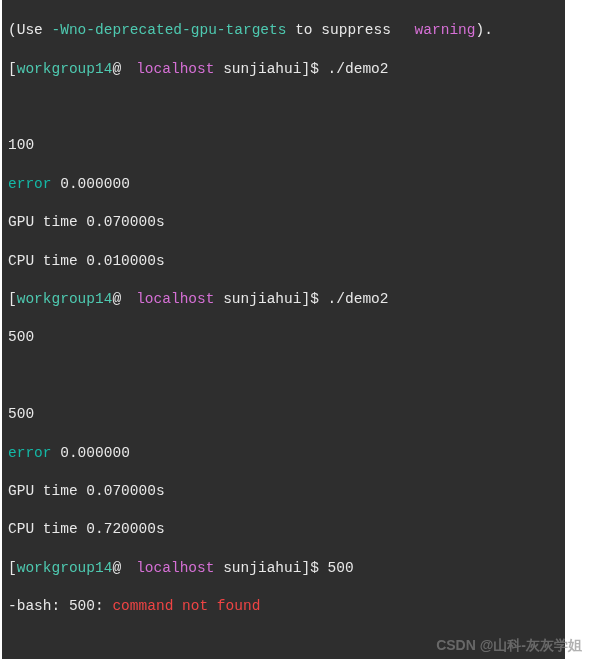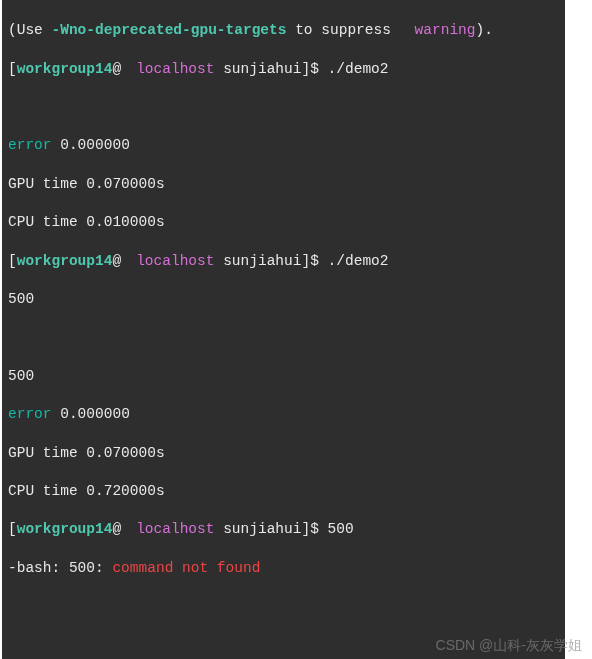--- a/index.html
+++ b/index.html
@@ -24,42 +24,44 @@
       width: 565px;
       height: 659px;
       white-space: pre;
       overflow: hidden;
       position: relative;
       border-left: 2px solid #fff;
     }
     .line {
       display: block;
     }
-    .cyan { color: #4ec9b0; font-weight: bold; }
+    .cyan { color: #4ec9b0; }
     .magenta { color: #d670d6; padding-left: 15px; }
     .red { color: #14b8a6; }
     .yellow { color: #ef4444; }
     .watermark {
       position: absolute;
       bottom: 4px;
       right: 10px;
       color: #888;
       font-size: 14px;
       font-family: sans-serif;
       opacity: 0.65;
       pointer-events: none;
+      font-weight: bold;
     }
   </style>
 </head>
 <body>
 
 <div class="terminal">
 <span class="line"><span>(Use </span><span class="cyan">-Wno-deprecated-gpu-targets</span><span> to suppress </span><span class="magenta">warning</span><span>).</span></span>
 <span class="line"><span>[</span><span class="cyan">workgroup14</span><span>@</span><span class="magenta">localhost</span><span> sunjiahui</span><span>]$ </span><span>./demo2</span></span>
 <span class="line"> </span>
+<span class="line">100</span>
 <span class="line"><span class="red">error </span><span>0.000000</span></span>
 <span class="line">GPU time 0.070000s</span>
 <span class="line">CPU time 0.010000s</span>
 <span class="line"><span>[</span><span class="cyan">workgroup14</span><span>@</span><span class="magenta">localhost</span><span> sunjiahui</span><span>]$ </span><span>./demo2</span></span>
 <span class="line">500</span>
 <span class="line"> </span>
 <span class="line">500</span>
 <span class="line"><span class="red">error </span><span>0.000000</span></span>
 <span class="line">GPU time 0.070000s</span>
 <span class="line">CPU time 0.720000s</span>

